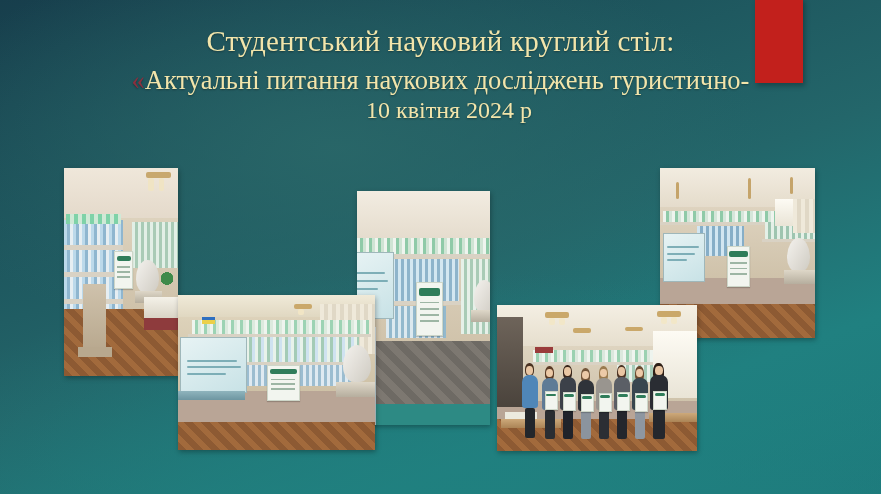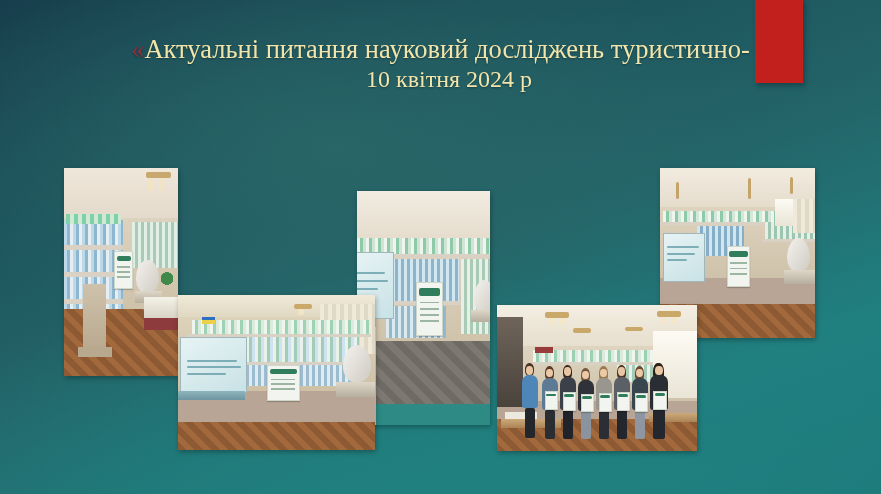--- a/index.html
+++ b/index.html
@@ -101,21 +101,22 @@
   .bgstrip   { position:absolute; background:#2d8a84; }
 </style>
 </head>
 <body>
 
 <div id="slide">
 
   <div class="red-block"></div>
 
   <div class="titleblock">
-    <div class="line2"><span class="quote-open">«</span><span>Актуальні питання науковий досліджень туристично-</span></div>
+    <div class="line1">Студентський науковий круглий стіл:</div>
+    <div class="line2"><span class="quote-open">«</span><span>Актуальні питання наукових досліджень туристично-</span></div>
     <div class="line4">10 квітня 2024 р</div>
   </div>
 
   <div class="photo" id="ph0" style="left:64px; top:168px; width:114px; height:208px;" aria-label="Студентка з сертифікатом у бібліотеці біля трибуни">
     <div class="scene">
       <div class="ceiling" style="height:27%; background:linear-gradient(#efe7da,#e3d8c9);"></div>
       <div class="wall" style="top:24%; height:44%; background:linear-gradient(#ddd2bd,#cfc2aa);"></div>
 
       <div class="books" style="left:0; top:25%; width:52%; height:52%;
            background:

